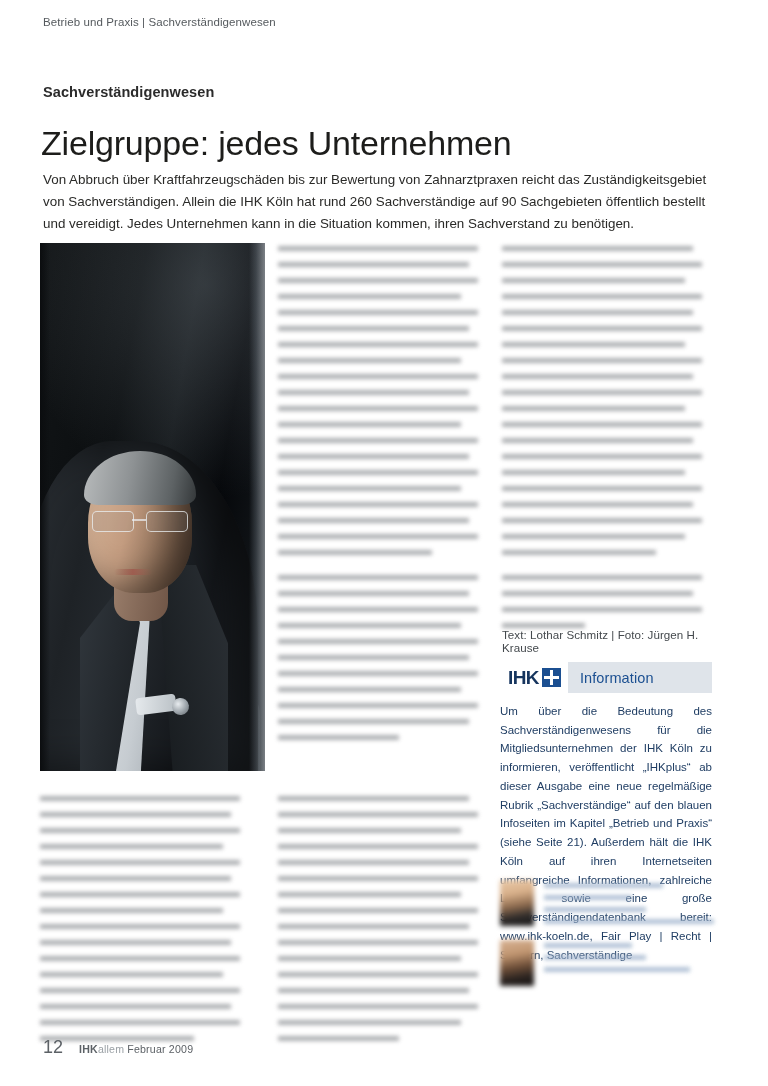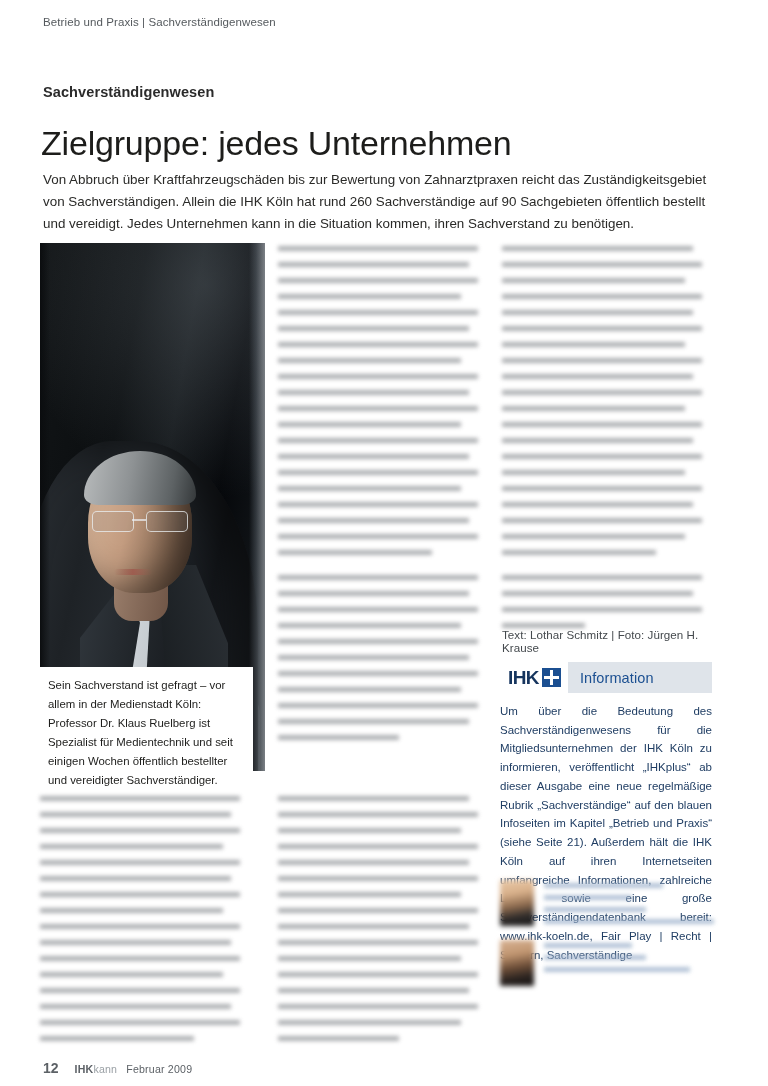--- a/index.html
+++ b/index.html
@@ -389,41 +389,40 @@
   
   .footer {
     position: absolute;
     left: 43px;
     top: 1037px;
     display: flex;
     align-items: baseline;
     gap: 16px;
   }
   .folio {
-    font-size: 14px;
+    font-size: 18px;
     color: #5c6166;
-    font-weight: 700;
-    margin-top: 23px;
+    font-weight: 400;
   }
   .footer-brand {
     font-size: 10.6px;
     color: #7a7f84;
     letter-spacing: 0.2px;
   }
   .footer-brand .ihk {
     font-weight: 700;
     color: #5c6166;
   }
   .footer-brand .plus {
     font-weight: 400;
     color: #9aa0a5;
   }
   .footer-brand .issue {
     color: #5c6166;
-    margin-left: 9px;
+    margin-left: 3px;
   }
 </style>
 </head>
 <body>
 
 <div class="page">
 
   <div class="running-head">Betrieb und Praxis | Sachverständigenwesen</div>
 
   <div class="kicker">Sachverständigenwesen</div>
@@ -447,21 +446,20 @@
     <div class="fig-glasses">
       <i class="l"></i>
         <b></b>
         <i class="r"></i>
     </div>
     <div class="fig-hair"></div>
     <div class="photo-edge-left"></div>
     <div class="photo-edge-right"></div>
   </div>
 
-  <div class="caption">Sein Sachverstand ist gefragt – vor allem in der Medienstadt Köln: Professor Dr. Klaus Ruelberg ist Spezialist für Medientechnik und seit einigen Wochen öffentlich bestellter und vereidigter Sachverständiger.</div>
 
   <div class="col col-a">
     <div class="blurtext">
       <div class="ln w96"></div>
         <div class="ln w92"></div>
         <div class="ln w96"></div>
       <div class="ln w88"></div>
         <div class="ln w96"></div>
         <div class="ln w92"></div>
       <div class="ln w96"></div>
@@ -594,17 +592,17 @@
         <div class="cl w52"></div>
         <div class="cl w60"></div>
         <div class="cl w86"></div>
       </div>
     </div>
   </div>
 
   <div class="footer">
     <span class="folio">12</span>
     <span class="footer-brand">
-      <span class="ihk">IHK</span><span class="plus">kann</span><span class="issue">Februar 2009</span>
+      <span class="ihk">IHK</span><span class="plus">allem</span><span class="issue">Februar 2009</span>
     </span>
   </div>
 
 </div>
 
 </body></html>

